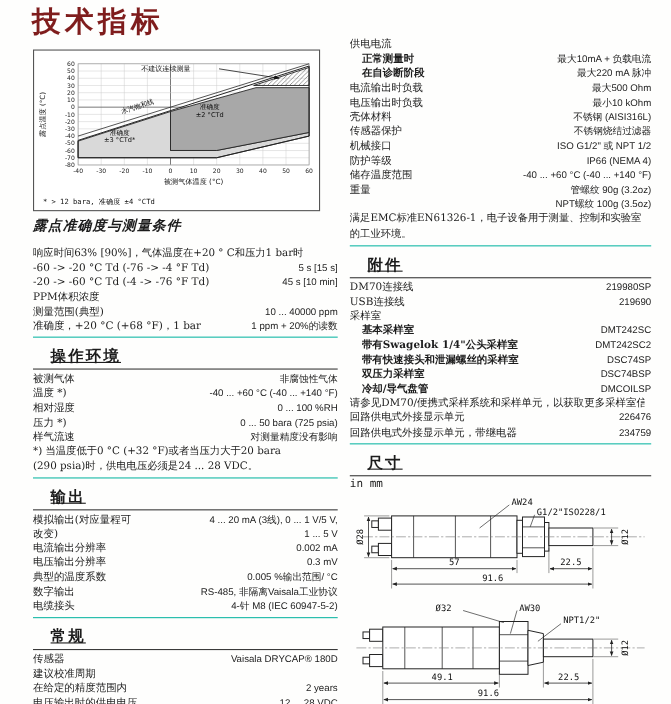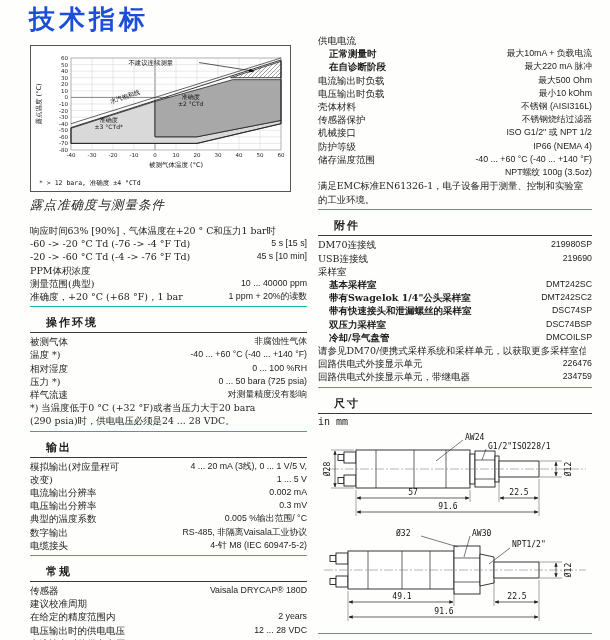--- a/index.html
+++ b/index.html
@@ -16,30 +16,30 @@
     position:absolute;left:30px;top:45px;width:261px;height:147px;
     border:1px solid #555;background:#fff;box-sizing:border-box;
   }
   .figure svg{display:block;}
   .figure-footnote{
     position:absolute;left:8px;bottom:3px;font-size:6.5px;
     font-family:"DejaVu Sans Mono",monospace;color:#111;white-space:nowrap;
   }
   .figure-caption{
     position:absolute;left:30px;top:197px;
-    font-size:12.5px;font-weight:400;font-style:italic;letter-spacing:1px;
+    font-size:12.5px;font-weight:700;font-style:italic;letter-spacing:1px;
   }
   .col{position:absolute;width:277px;}
   #col-left{left:30px;top:224px;}
   #col-right{left:318px;top:34px;width:274px;}
   .block{margin-bottom:7px;padding-bottom:3px;}
   .block.rule{border-bottom:1px solid #14b8a6;}
   .block-header{
-    font-size:11px;font-weight:600;letter-spacing:2px;
-    border-bottom:1px solid #3a3a3a;padding:1px 16px 2px;margin-bottom:2px;
+    font-size:14px;font-weight:600;letter-spacing:2px;
+    border-bottom:1px solid #3a3a3a;padding:1px 16px 2px;margin-bottom:2px;text-decoration:underline;
   }
   .spec-row{display:flex;justify-content:space-between;line-height:13.2px;font-size:9.5px;white-space:nowrap;}
   .spec-row .lbl{overflow:hidden;}
   .spec-row .val{
     font-family:Liberation Sans, sans-serif;font-size:8.8px;
     text-align:right;margin-left:6px;flex:0 0 auto;
   }
   .spec-row.indent .lbl{padding-left:11px;font-weight:bold;}
   .intro-line,.note-line{font-size:9.4px;line-height:13.2px;white-space:nowrap;overflow:hidden;}
   .para{font-size:9.4px;line-height:13.6px;}
@@ -52,21 +52,21 @@
   .ext{stroke:#333;stroke-width:0.45;fill:none;}
   .dim{stroke:#222;stroke-width:0.7;fill:none;}
   .leader{stroke:#222;stroke-width:0.6;fill:none;}
   .dtxt{font-family:"DejaVu Sans Mono",monospace;font-size:8px;fill:#111;}
 </style>
 </head>
 <body>
 
 <div class="page">
 
-  <h1 class="page-title" style="color: #1d4ed8;">技术指标</h1>
+  <h1 class="page-title" style="color: #7f1d1d;">技术指标</h1>
 
   <div class="figure">
     <svg id="chart-svg" width="259" height="130" viewBox="0 0 259 130" font-family="DejaVu Sans, sans-serif">
       <defs>
         <pattern id="hatchp" width="4" height="4" patternUnits="userSpaceOnUse">
           <path d="M0,4 L4,0" stroke="#555" stroke-width="0.55"></path>
         </pattern>
         <marker id="arr0" viewBox="0 0 10 10" refX="9" refY="5" markerWidth="7" markerHeight="7" orient="auto">
           <path d="M0,1 L10,5 L0,9 z" fill="#111"></path>
         </marker>
@@ -286,20 +286,24 @@
         </div>
         <div class="spec-row">
           <span class="lbl">防护等级</span>
           <span class="val">IP66 (NEMA 4)</span>
         </div>
         <div class="spec-row">
           <span class="lbl">储存温度范围</span>
           <span class="val">-40 ... +60 °C (-40 ... +140 °F)</span>
         </div>
         <div class="spec-row">
+          <span class="lbl">重量</span>
+          <span class="val">管螺纹 90g (3.2oz)</span>
+        </div>
+        <div class="spec-row">
           <span class="lbl"></span>
           <span class="val">NPT螺纹 100g (3.5oz)</span>
         </div>
         <div class="para">满足EMC标准EN61326-1，电子设备用于测量、控制和实验室的工业环境。</div>
       </div>
       <div class="block rule">
         <div class="block-header">附件</div>
         <div class="spec-row">
           <span class="lbl">DM70连接线</span>
           <span class="val">219980SP</span>

